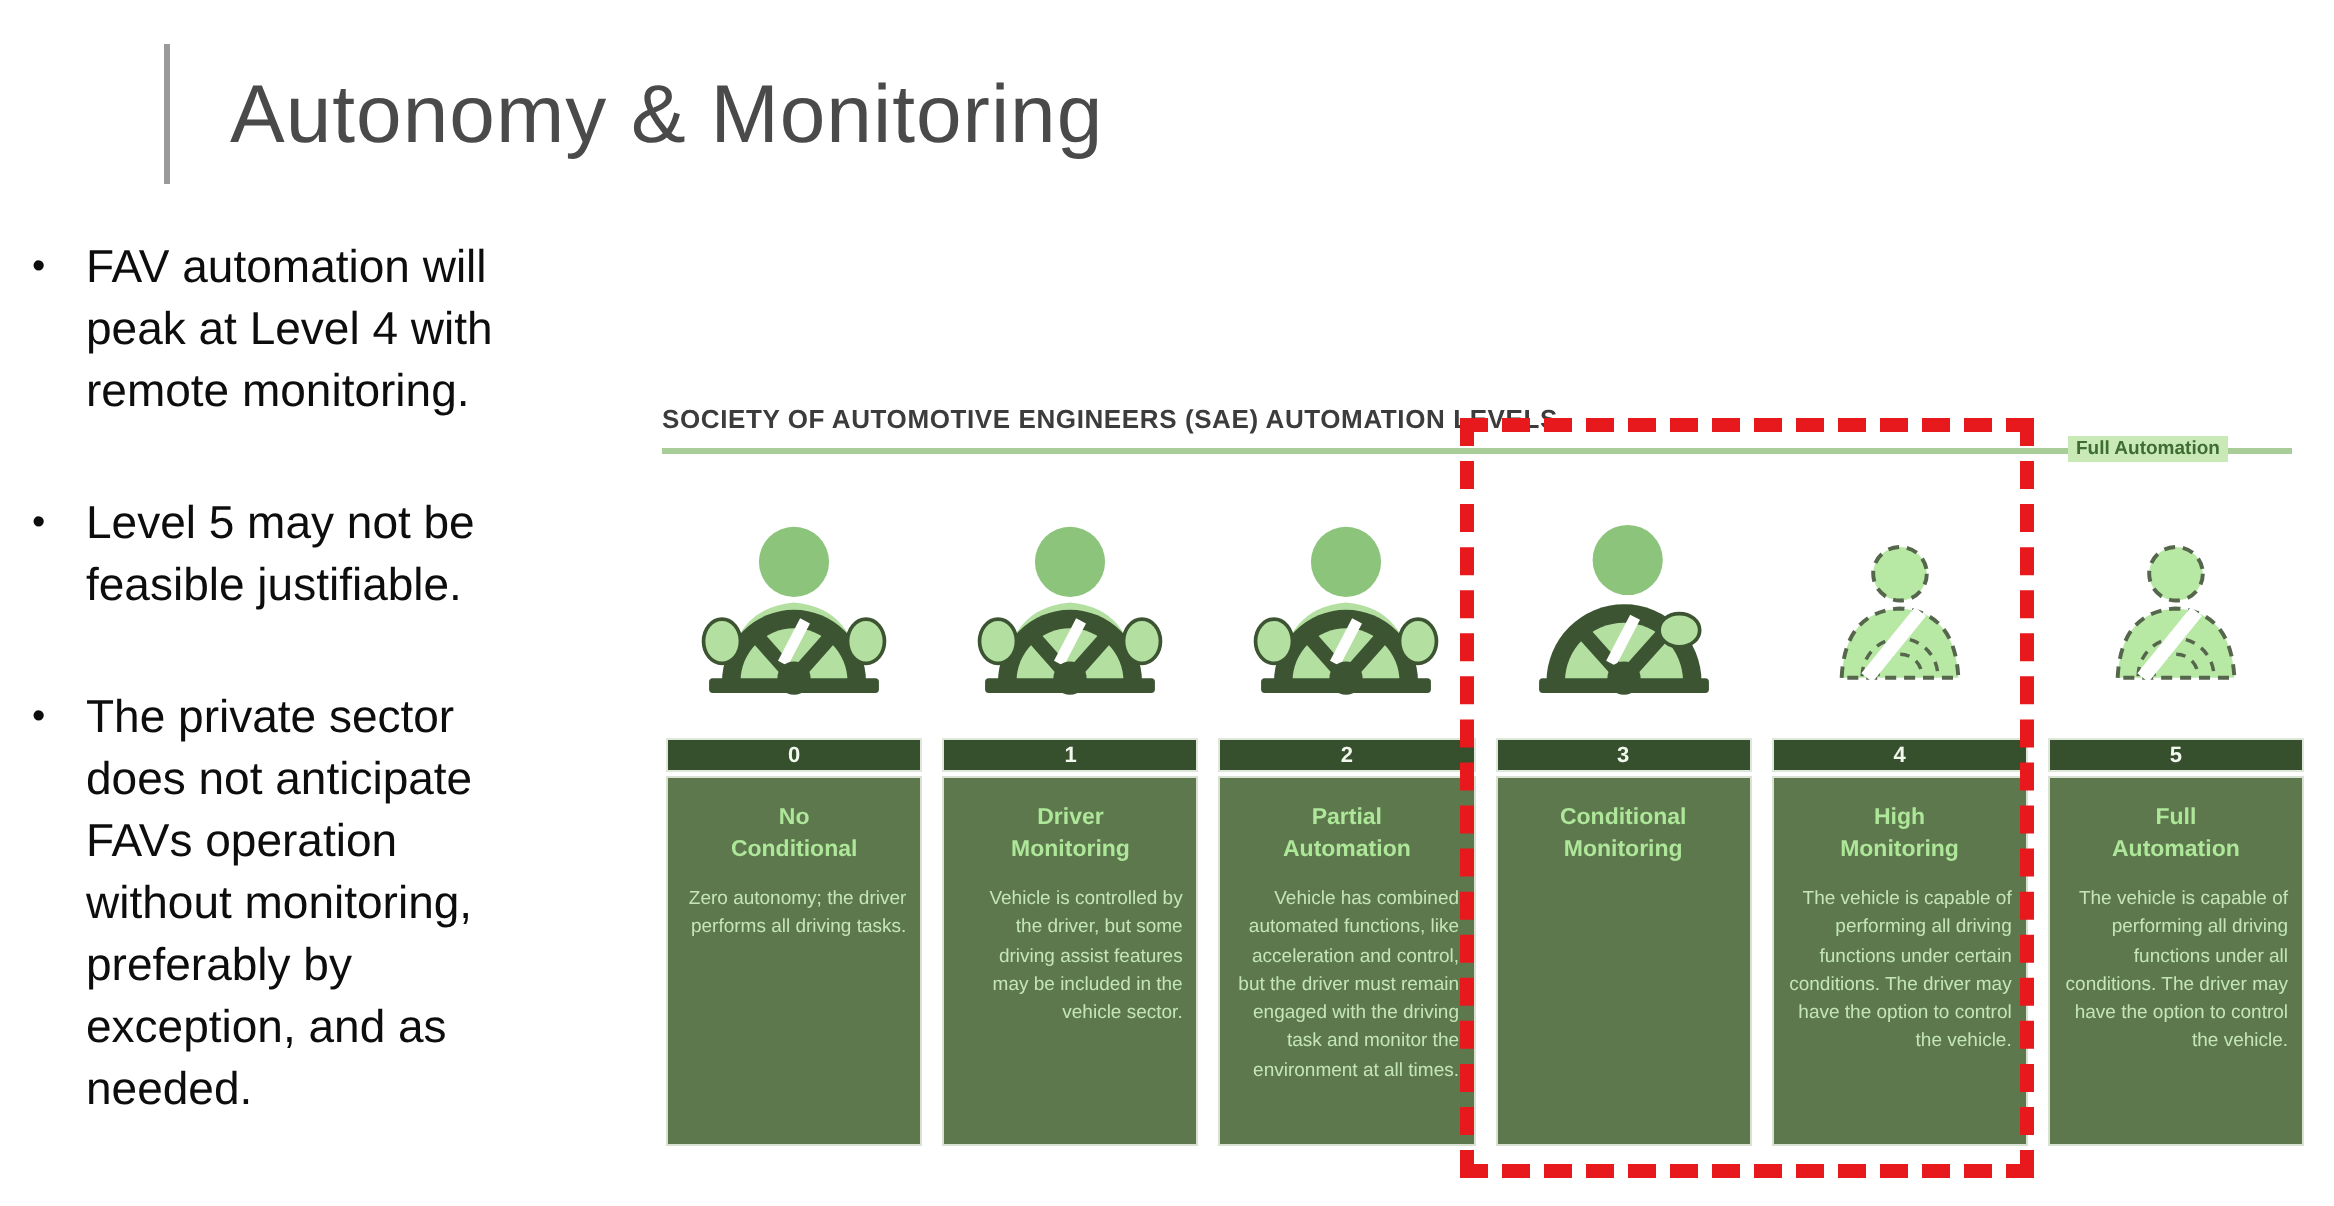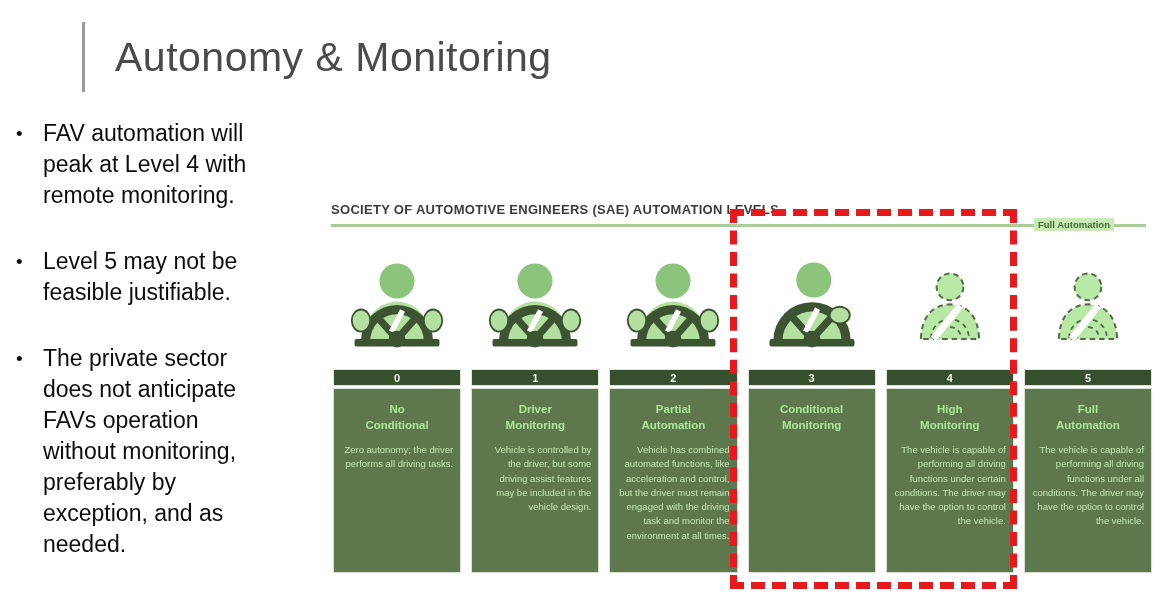--- a/index.html
+++ b/index.html
@@ -121,21 +121,21 @@
           <circle cx="52" cy="88" r="9" fill="#3d5433"></circle>
           <ellipse cx="13" cy="68" rx="10" ry="12" fill="#b3e0a1" stroke="#3d5433" stroke-width="2"></ellipse>
           <ellipse cx="91" cy="68" rx="10" ry="12" fill="#b3e0a1" stroke="#3d5433" stroke-width="2"></ellipse>
           <rect x="6" y="88" width="92" height="8" rx="2" fill="#3d5433"></rect>
         </svg>
       </div>
       <div class="col-header">1</div>
       <div class="col-body">
         <div class="col-title">Driver
 Monitoring</div>
-        <div class="col-desc">Vehicle is controlled by the driver, but some driving assist features may be included in the vehicle design.</div>
+        <div class="col-desc">Vehicle is controlled by the driver, but some driving assist features may be included in the vehicle sector.</div>
       </div>
     </div>
 
     <div class="sae-col">
       <div class="icon-box">
         <svg class="solid" viewBox="0 0 104 100">
           <path d="M16,90 Q18,50 52,47 Q86,50 88,90 Z" fill="#b3e0a1"></path>
           <circle cx="52" cy="25" r="19" fill="#8cc47c"></circle>
           <path d="M13,90 A39,39 0 0 1 91,90 Z" fill="#3d5433"></path>
           <path d="M23,90 A29,29 0 0 1 81,90 Z" fill="#b3e0a1"></path>

